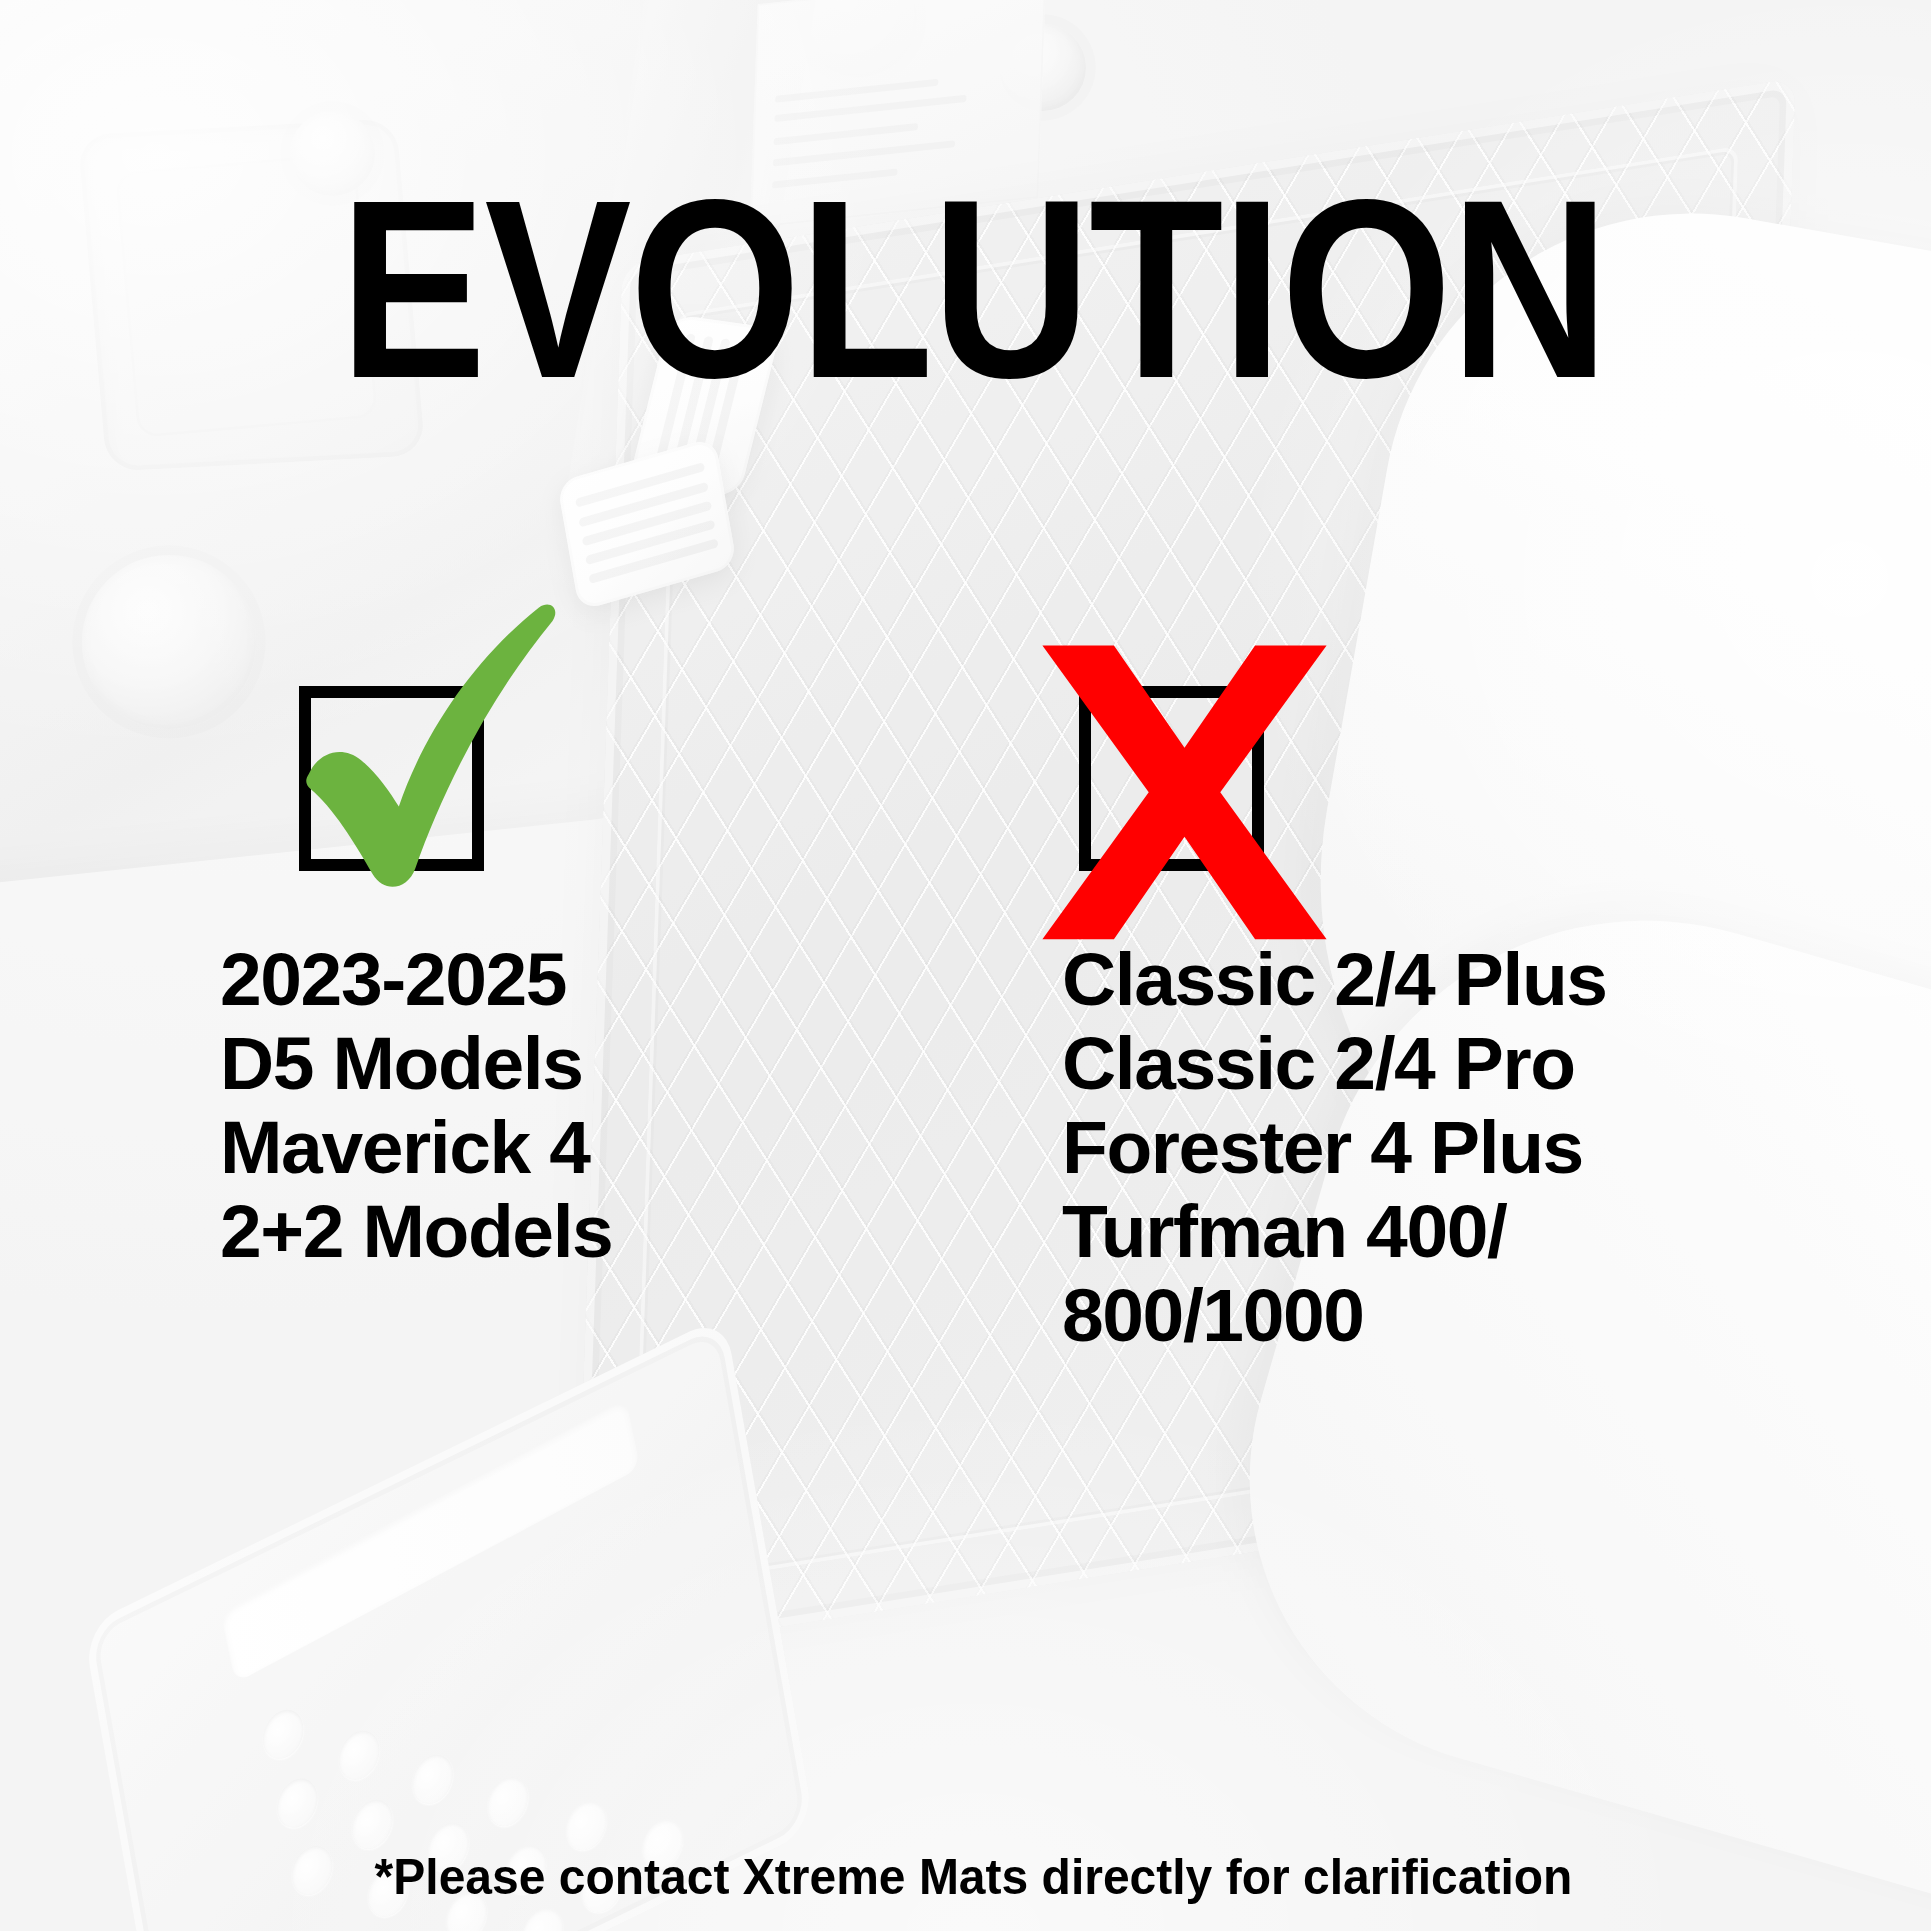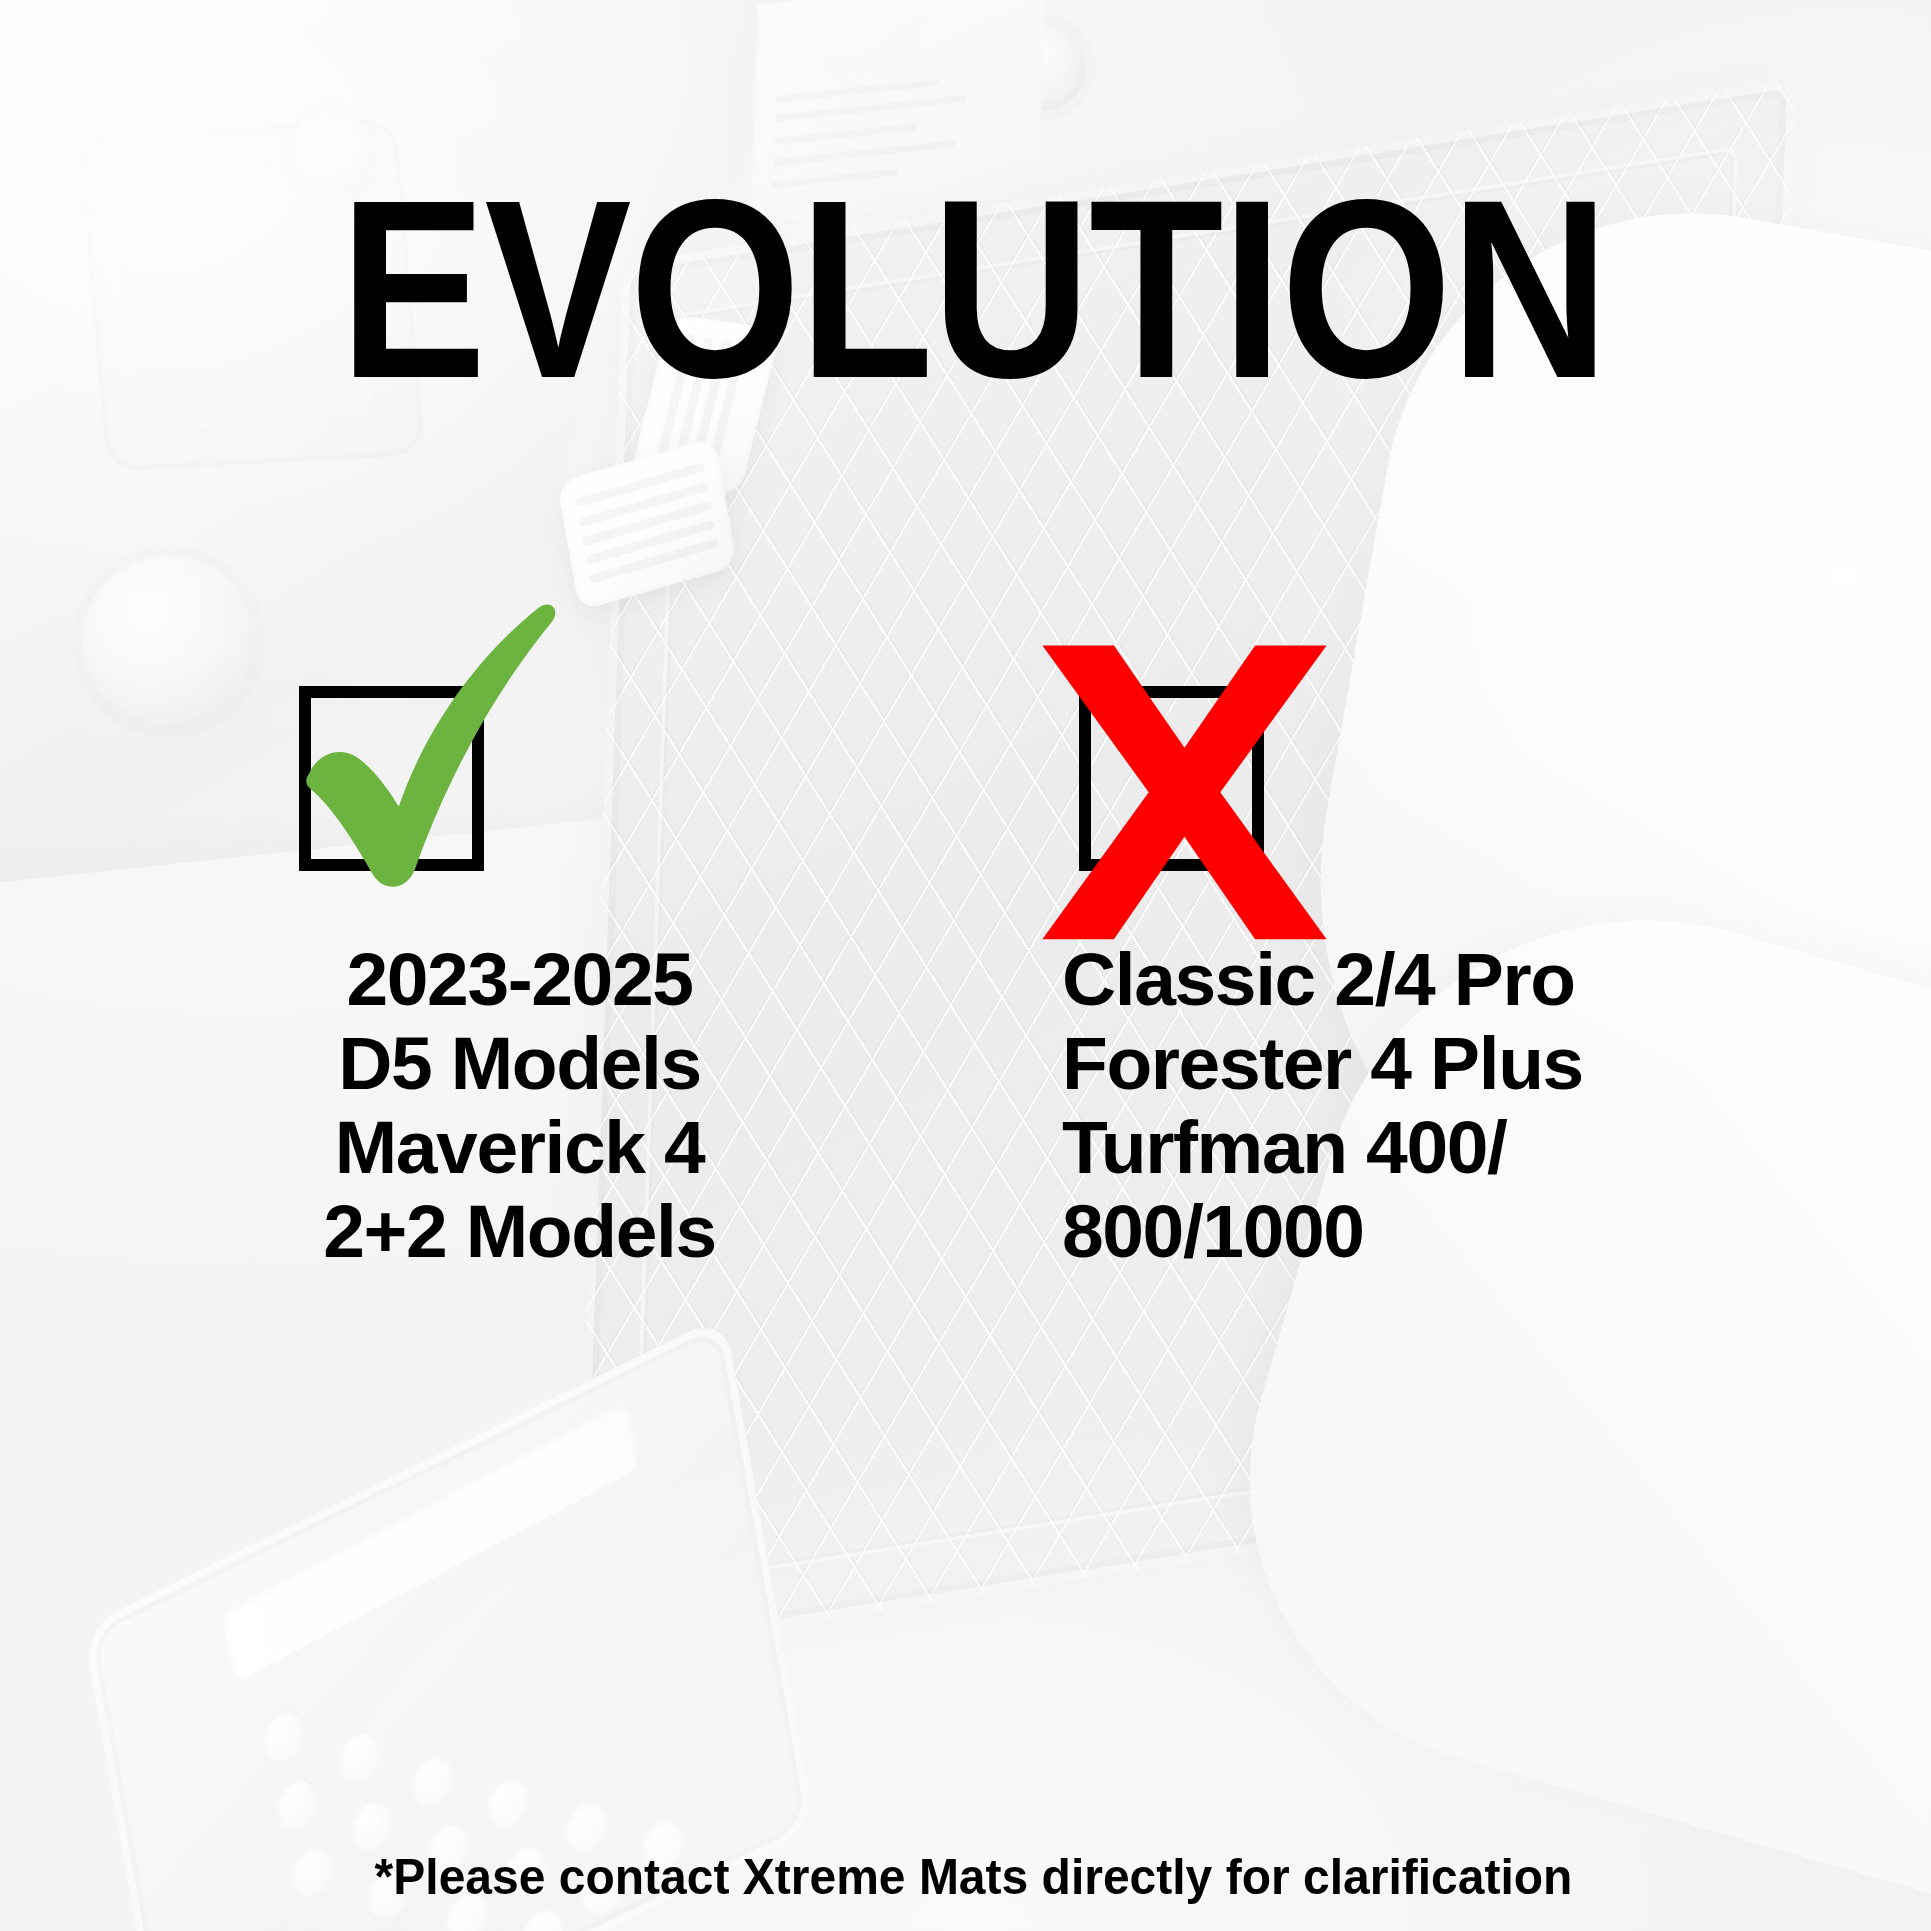--- a/index.html
+++ b/index.html
@@ -259,21 +259,21 @@
   .columns {
     position: absolute;
     left: 0; right: 0;
     top: 686px;
   }
 
   .col {
     position: absolute;
     top: 0;
   }
-  .col.left  { left: 220px;  width: 599px; text-align: center; }
+  .col.left  { left: 220px;  width: 599px; }
   .col.right { left: 1062px; width: 734px; }
 
   
   .markbox {
     position: relative;
     width: 185px;
     height: 185px;
     box-sizing: border-box;
     border: 12.6px solid #000;
     background: transparent;
@@ -425,20 +425,21 @@
         </div>
       </div>
 
       <div class="col right">
         <div class="markbox">
           <svg class="x-svg" viewBox="0 0 330 330" aria-hidden="true">
             <path d="M18 18 L92 18 L165 124 L238 18 L312 18 L202 170 L312 322 L238 322 L165 216 L92 322 L18 322 L128 170 Z" fill="#FF0000"></path>
           </svg>
         </div>
         <div class="model-list">
+          <span class="line">Classic 2/4 Plus</span>
           <span class="line">Classic 2/4 Pro</span>
           <span class="line">Forester 4 Plus</span>
           <span class="line">Turfman 400/</span>
           <span class="line">800/1000</span>
         </div>
       </div>
 
     </div>
 
     <div class="footnote">*Please contact Xtreme Mats directly for clarification</div>

